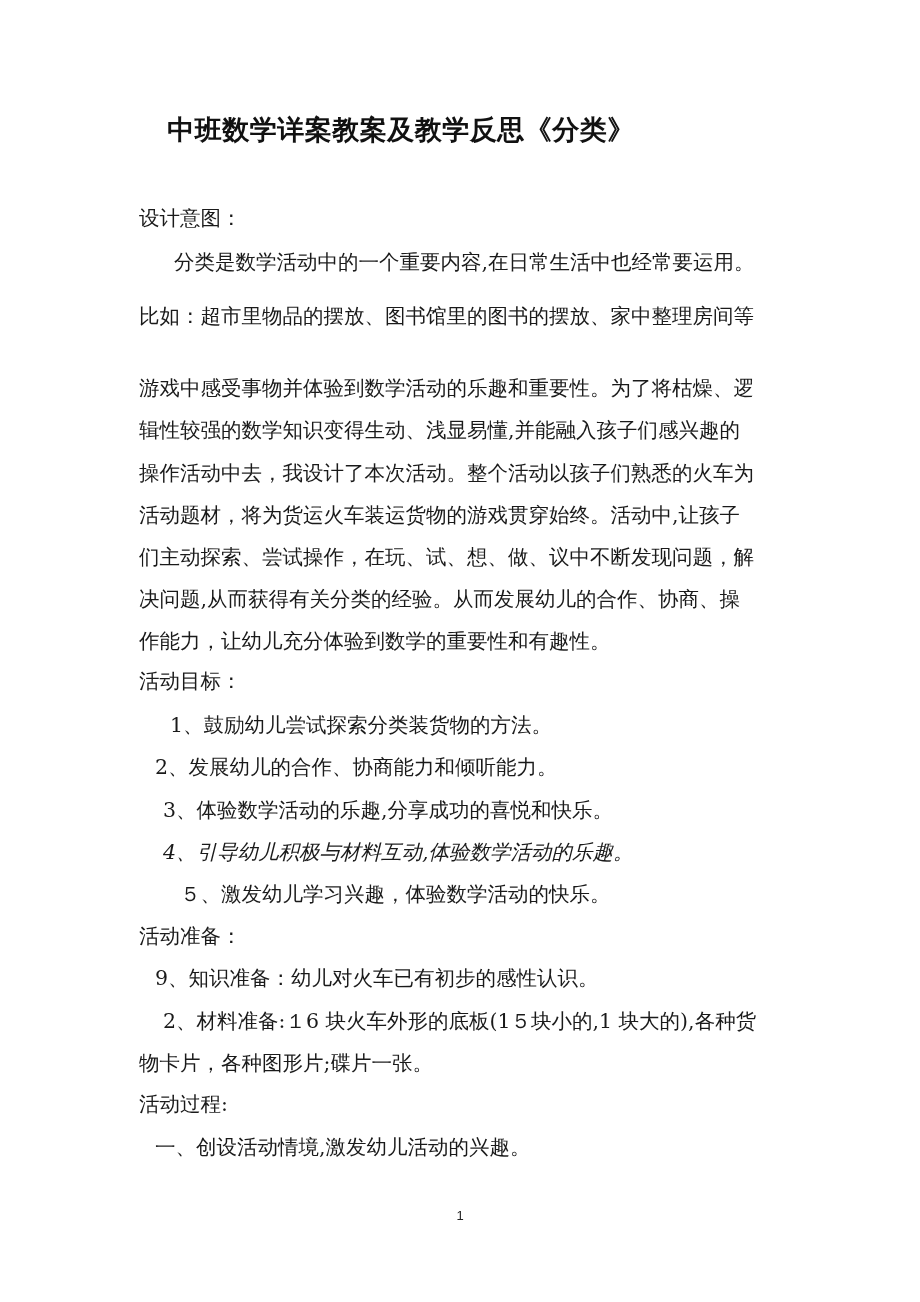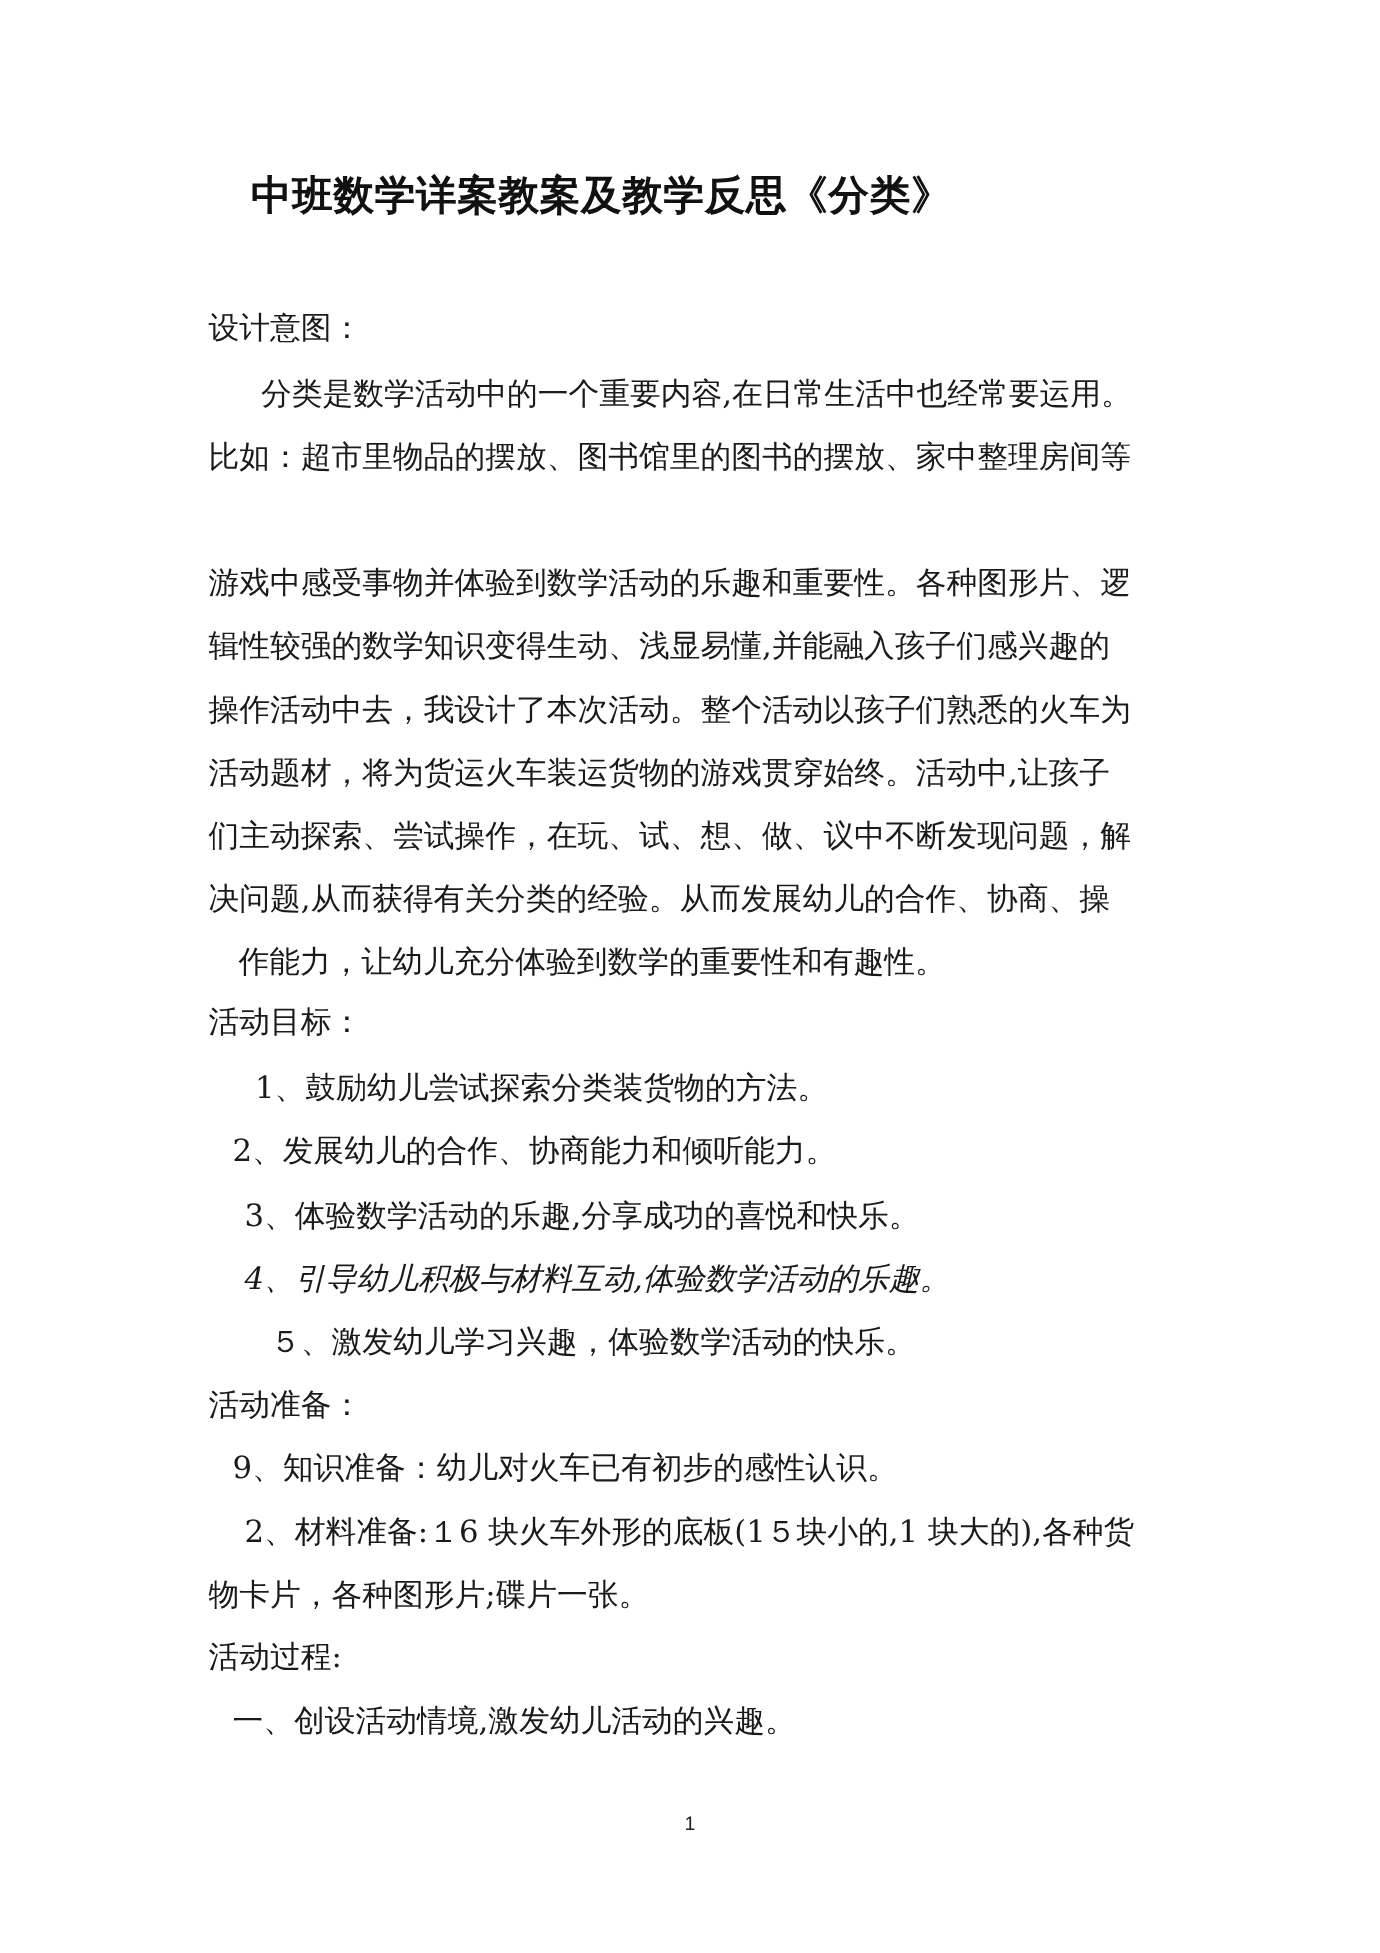--- a/index.html
+++ b/index.html
@@ -58,28 +58,28 @@
   </style>
 </head>
 <body>
 
 <div class="page">
 
   <div class="title">中班数学详案教案及教学反思《分类》</div>
 
   <div class="line heading" style="top:204px;">设计意图：</div>
   <div class="line" style="top:248px; left:174px;">分类是数学活动中的一个重要内容,在日常生活中也经常要运用。</div>
-  <div class="line" style="top:290px;">比如：超市里物品的摆放、图书馆里的图书的摆放、家中整理房间等</div>
-  <div class="line" style="top:374px;">游戏中感受事物并体验到数学活动的乐趣和重要性。各种图形片、逻</div>
+  <div class="line" style="top:302px;">比如：超市里物品的摆放、图书馆里的图书的摆放、家中整理房间等</div>
+  <div class="line" style="top:374px;">游戏中感受事物并体验到数学活动的乐趣和重要性。为了将枯燥、逻</div>
   <div class="line" style="top:416px;">辑性较强的数学知识变得生动、浅显易懂,并能融入孩子们感兴趣的</div>
   <div class="line" style="top:459px;">操作活动中去，我设计了本次活动。整个活动以孩子们熟悉的火车为</div>
   <div class="line" style="top:501px;">活动题材，将为货运火车装运货物的游戏贯穿始终。活动中,让孩子</div>
   <div class="line" style="top:543px;">们主动探索、尝试操作，在玩、试、想、做、议中不断发现问题，解</div>
   <div class="line" style="top:585px;">决问题,从而获得有关分类的经验。从而发展幼儿的合作、协商、操</div>
-  <div class="line" style="top:627px;margin-left:20px;">作能力，让幼儿充分体验到数学的重要性和有趣性。</div>
+  <div class="line" style="top:627px;">作能力，让幼儿充分体验到数学的重要性和有趣性。</div>
 
   <div class="line heading" style="top:667px;">活动目标：</div>
   <div class="line" style="top:711px; left:170px;">1、鼓励幼儿尝试探索分类装货物的方法。</div>
   <div class="line" style="top:753px; left:155px;">2、发展幼儿的合作、协商能力和倾听能力。</div>
   <div class="line" style="top:796px; left:163px;">3、体验数学活动的乐趣,分享成功的喜悦和快乐。</div>
   <div class="line" style="top:838px; left:163px;font-style:italic;">4、引导幼儿积极与材料互动,体验数学活动的乐趣。</div>
   <div class="line" style="top:880px; left:165px;margin-left:15px;">５、激发幼儿学习兴趣，体验数学活动的快乐。</div>
 
   <div class="line heading" style="top:922px;">活动准备：</div>
   <div class="line" style="top:964px; left:155px;">9、知识准备：幼儿对火车已有初步的感性认识。</div>

